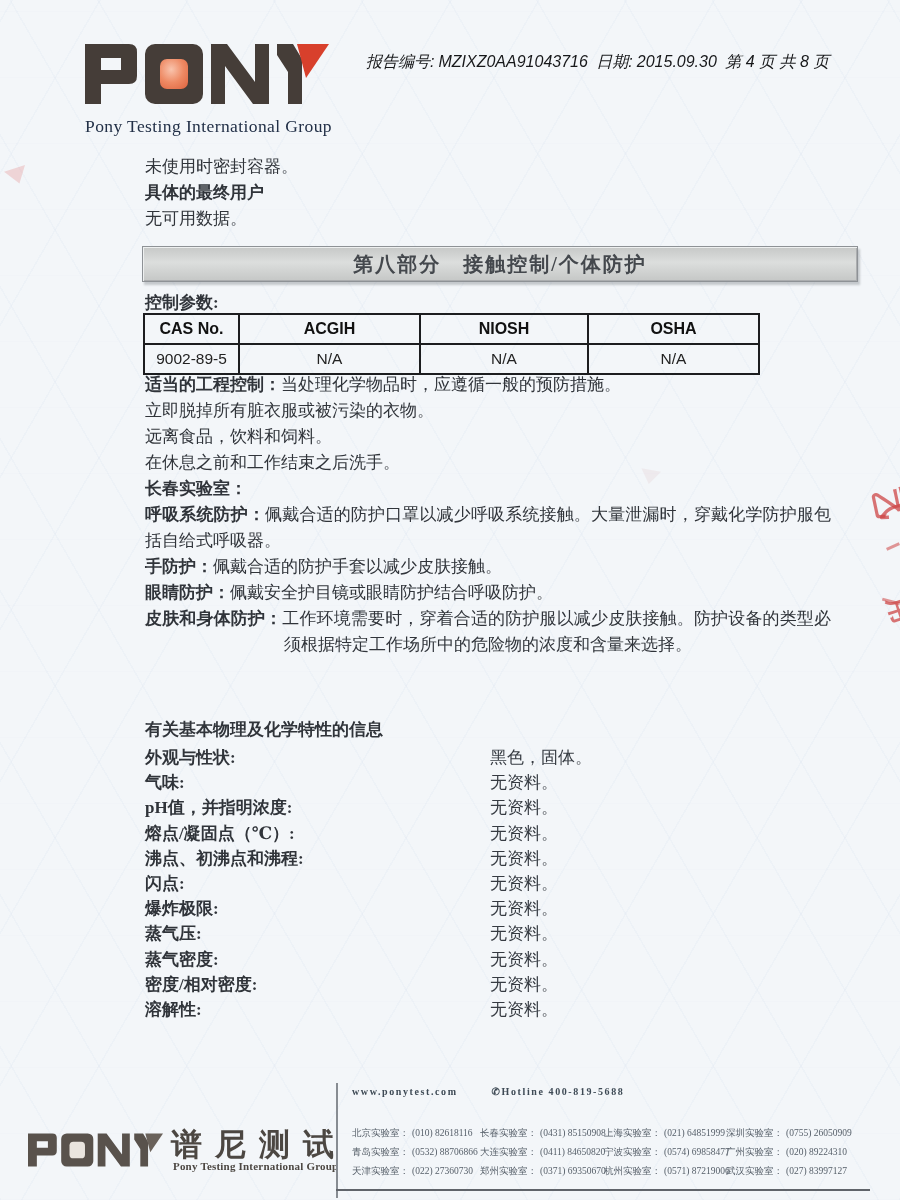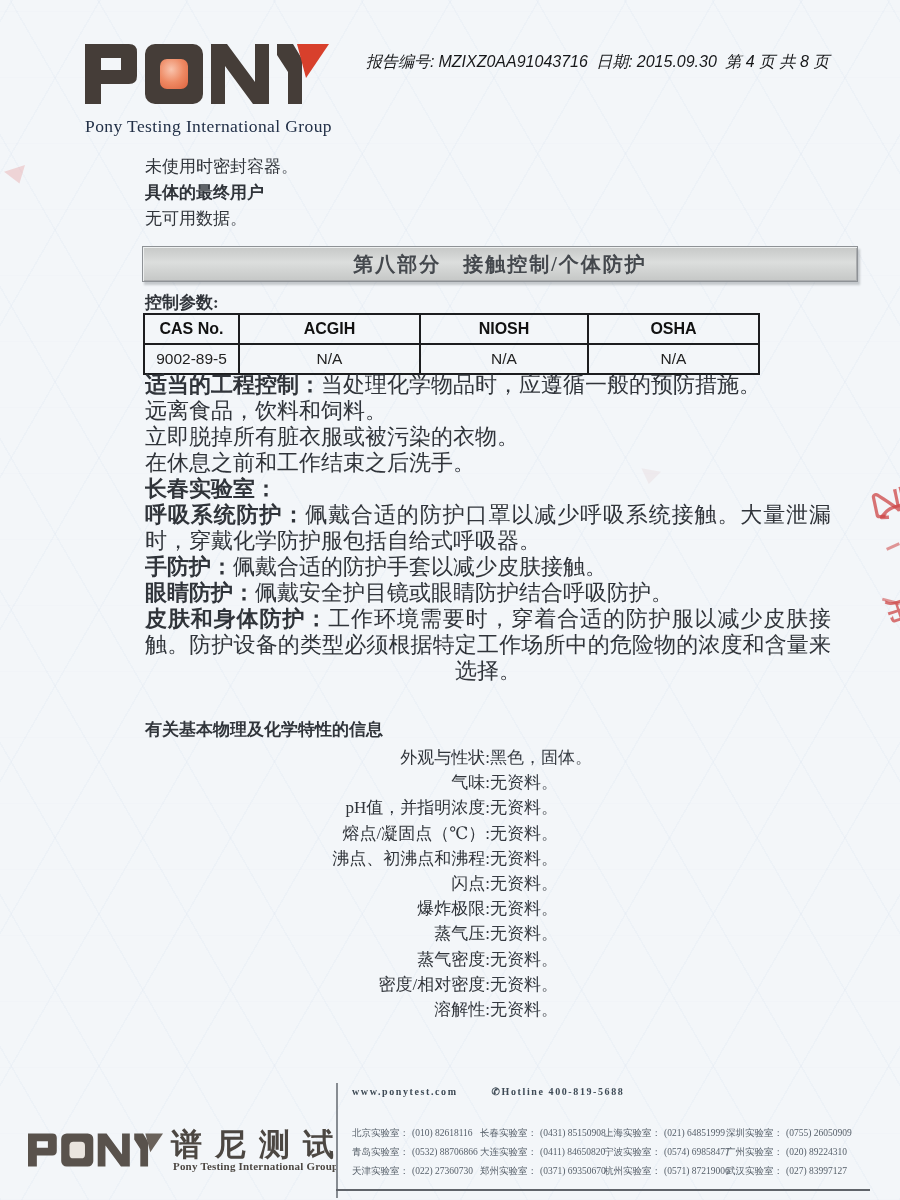--- a/index.html
+++ b/index.html
@@ -49,30 +49,30 @@
   .ctrl-label{position:absolute;left:145px;top:291px;margin:0;font-size:17px;font-weight:bold;}
 
   
   table.limits{position:absolute;left:143px;top:313px;border-collapse:collapse;
     font-family:"Liberation Sans","DejaVu Sans",sans-serif;}
   table.limits th,table.limits td{border:2px solid #1c1d1f;text-align:center;padding:0;}
   table.limits th{height:28px;font-size:16px;font-weight:bold;color:#111;}
   table.limits td{height:28px;font-size:15.5px;color:#222;font-weight:normal;}
 
   
-  .paras{position:absolute;left:145px;top:372px;width:686px;font-size:22px;line-height:26px;}
+  .paras{position:absolute;left:145px;top:372px;width:686px;font-size:17px;line-height:26px;}
   .paras p{margin:0;text-align:justify;}
   .paras p:last-child{text-align-last:center;}
   .plabel{font-weight:bold;}
 
   
   .props-intro{position:absolute;left:145px;top:718px;margin:0;font-size:17px;font-weight:bold;}
   .props{position:absolute;left:145px;top:746px;width:610px;font-size:17px;}
   .prop-row{display:flex;height:25.2px;align-items:baseline;}
-  .prop-label{font-weight:normal;width:345px;flex:none;text-align:right;}
+  .prop-label{font-weight:bold;width:345px;flex:none;}
   .prop-value{font-weight:normal;color:#363b42;}
 
   
   .f-vline{position:absolute;left:336px;top:1083px;width:2px;height:115px;background:#878c92;}
   .f-hline{position:absolute;left:336px;top:1189px;width:534px;height:2px;background:#60646a;}
   .f-top{position:absolute;left:352px;top:1086px;white-space:nowrap;
     font-size:10px;font-weight:bold;color:#3e4a55;letter-spacing:1.6px;}
   .f-top .sep{display:inline-block;width:34px;}
   .labs{position:absolute;left:352px;top:1124px;display:grid;
     grid-auto-flow:column;grid-template-rows:repeat(3,19px);grid-template-columns:128px 124px 122px auto;
@@ -157,23 +157,23 @@
       <td>N/A</td>
       <td>N/A</td>
       <td>N/A</td>
     </tr>
   </tbody>
     </table>
 
   <div class="paras">
   <p><b class="plabel">适当的工程控制：</b><span>当处理化学物品时，应遵循一般的预防措施。</span></p>
 
+  <p><b class="plabel"></b><span>立即脱掉所有脏衣服或被污染的衣物。</span></p>
+
   <p><b class="plabel"></b><span>远离食品，饮料和饲料。</span></p>
-
-  <p><b class="plabel"></b><span>立即脱掉所有脏衣服或被污染的衣物。</span></p>
 
   <p><b class="plabel"></b><span>在休息之前和工作结束之后洗手。</span></p>
 
   <p><b class="plabel">长春实验室：</b><span></span></p>
 
   <p><b class="plabel">呼吸系统防护：</b><span>佩戴合适的防护口罩以减少呼吸系统接触。大量泄漏时，穿戴化学防护服包括自给式呼吸器。</span></p>
 
   <p><b class="plabel">手防护：</b><span>佩戴合适的防护手套以减少皮肤接触。</span></p>
 
   <p><b class="plabel">眼睛防护：</b><span>佩戴安全护目镜或眼睛防护结合呼吸防护。</span></p>

